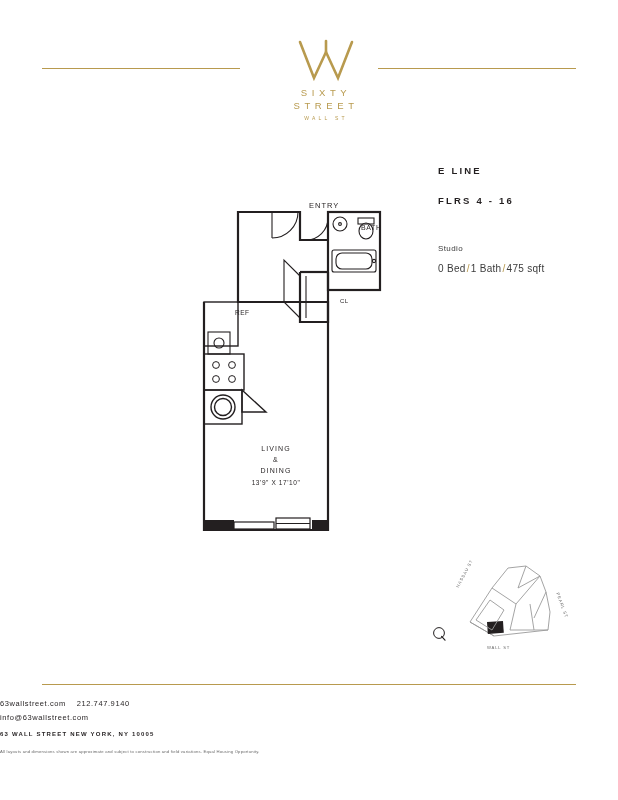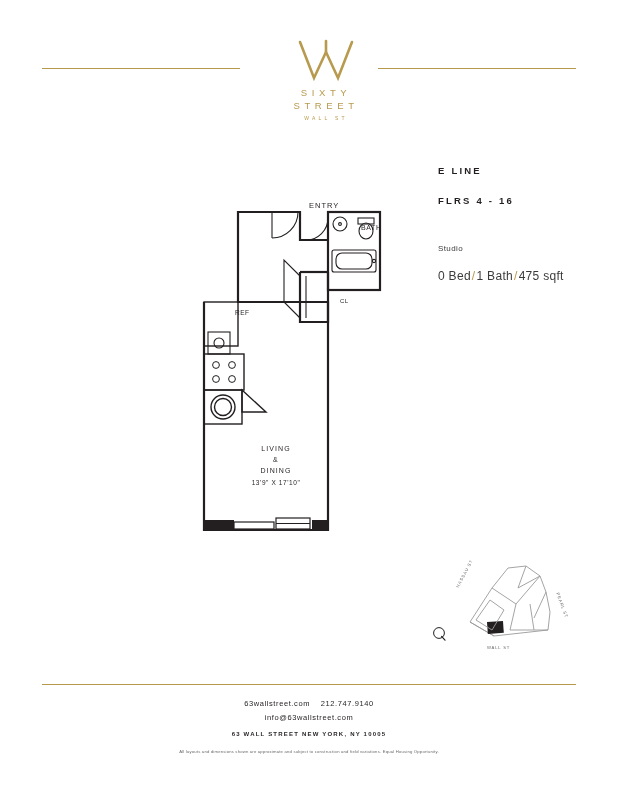--- a/index.html
+++ b/index.html
@@ -85,22 +85,22 @@
     margin-top: 16px;
   }
   .unit-type {
     margin-top: 34px;
     font-size: 8px;
     letter-spacing: 0.4px;
     color: #3b3b3b;
     line-height: 14px;
   }
   .unit-specs {
-    margin-top: 13px;
-    font-size: 12px;
+    margin-top: 6px;
+    font-size: 10px;
     letter-spacing: 0.3px;
     color: #3b3b3b;
     line-height: 14px;
   }
   .spec-sep { color: #b89a4e; padding: 0 1px; }
 
   
   .floorplan {
     position: absolute;
     left: 180px;
@@ -184,21 +184,21 @@
     top: 684px;
     width: 534px;
     height: 1px;
     background: #b89a4e;
   }
   .footer {
     position: absolute;
     left: 0;
     top: 697px;
     width: 618px;
-    text-align: center;
+    text-align: left;
   }
   .footer-line1 {
     font-size: 7.5px;
     letter-spacing: 0.6px;
     color: #231f20;
     line-height: 14px;
   }
   .footer-line2 {
     font-size: 7.5px;
     letter-spacing: 0.6px;

